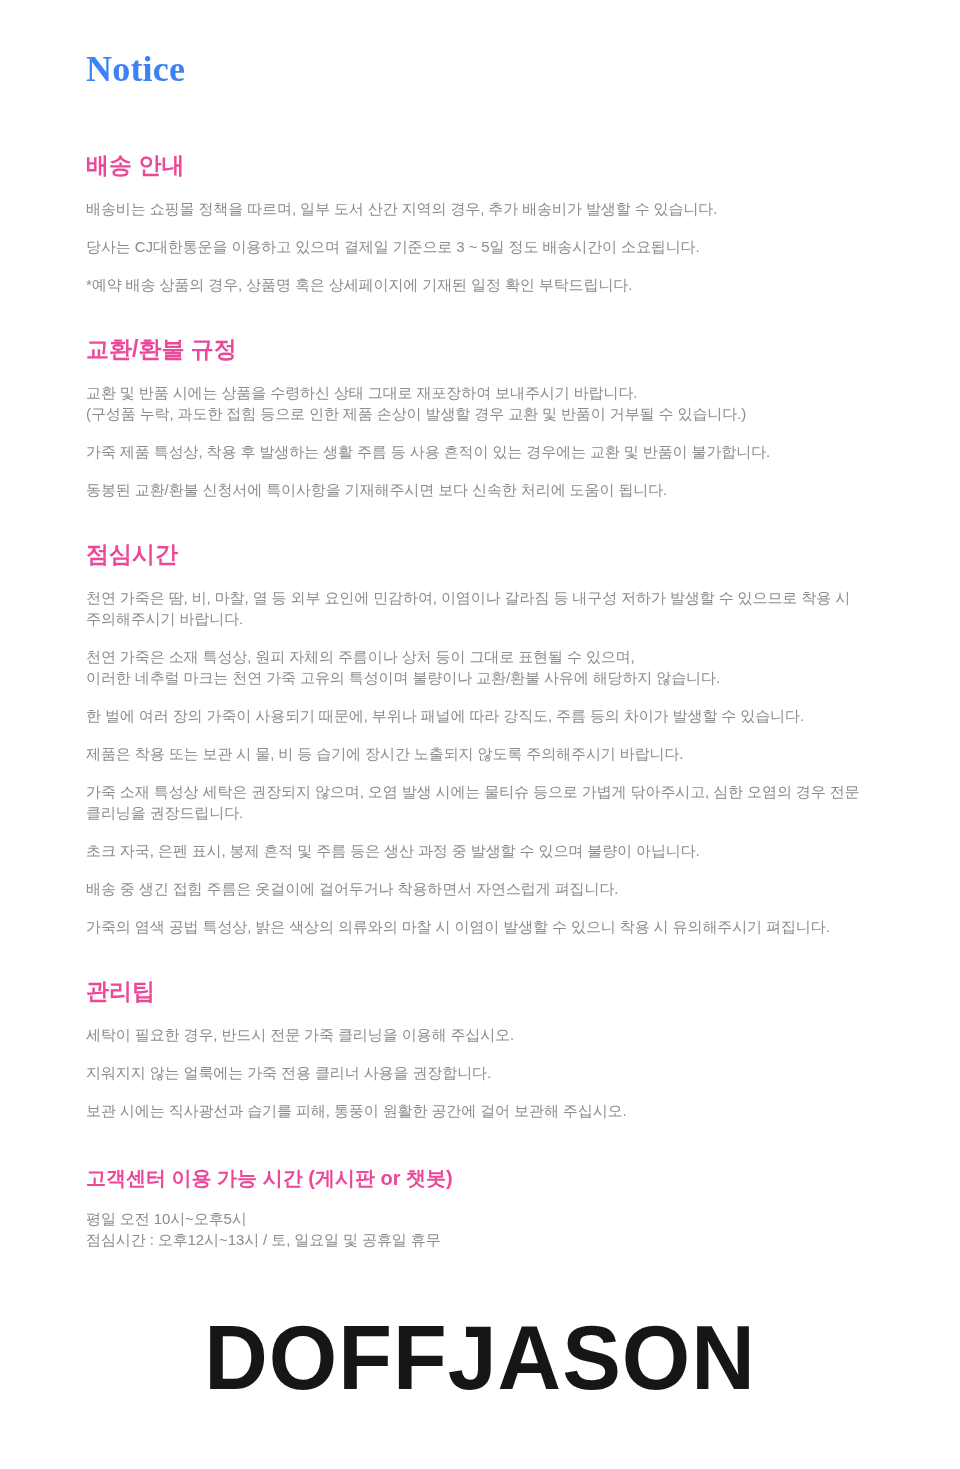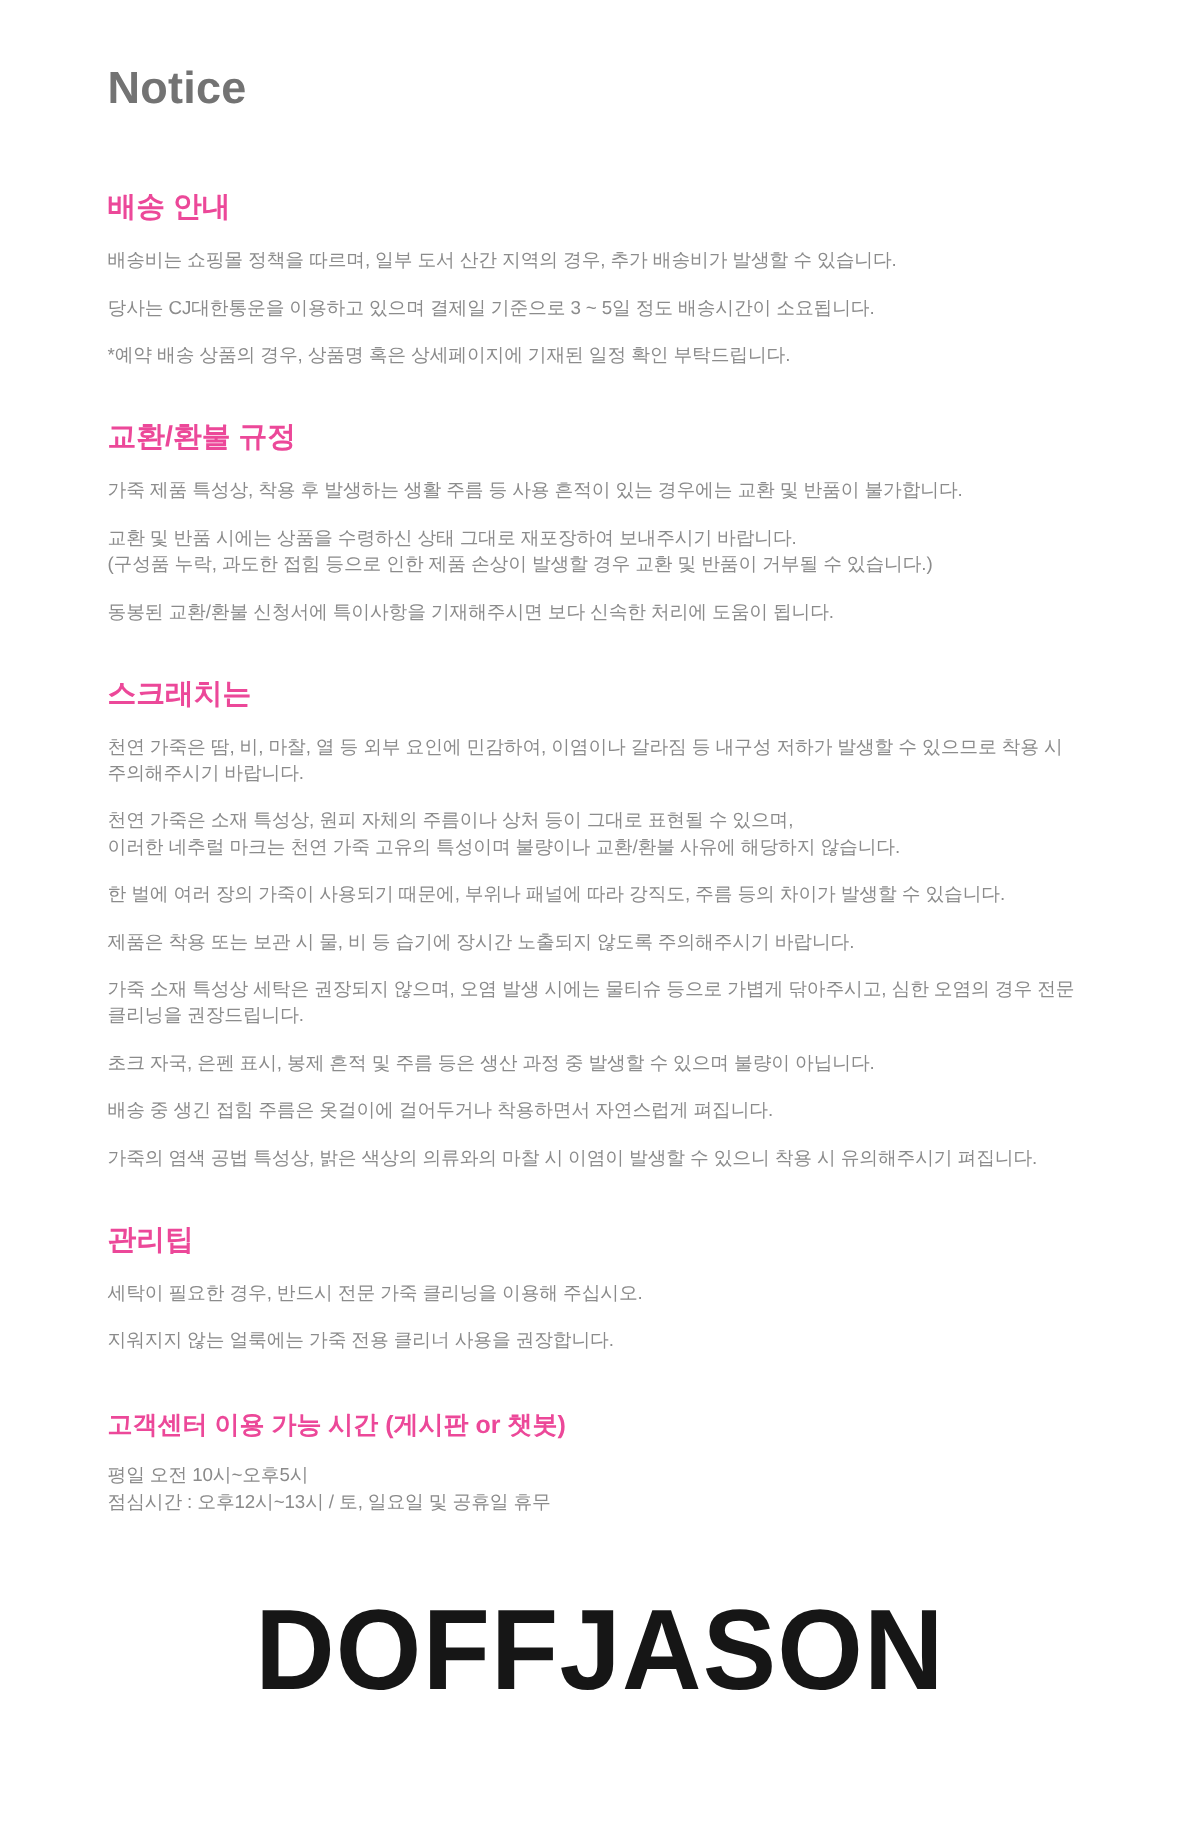--- a/index.html
+++ b/index.html
@@ -16,23 +16,24 @@
   }
   .page {
     padding: 48px 86px 0 86px;
     box-sizing: border-box;
     width: 960px;
   }
   .page-title {
     font-size: 36px;
     line-height: 1.2;
     font-weight: 700;
-    color: #737373;
+    color: #3b82f6;
     letter-spacing: 0.2px;
     margin: 0;
+    font-family: Liberation Serif, serif;
   }
   .notice-section .section-heading {
     font-size: 23px;
     line-height: 1.3;
     font-weight: 700;
     color: #ec4899;
     margin: 40px 0 17px 0;
   }
   .notice-section:first-of-type .section-heading {
     margin-top: 60px;
@@ -75,43 +76,44 @@
 
   <div id="sections-container">
       <section class="notice-section">
         <h2 class="section-heading">배송 안내</h2>
         <p class="section-paragraph">배송비는 쇼핑몰 정책을 따르며, 일부 도서 산간 지역의 경우, 추가 배송비가 발생할 수 있습니다.</p>
         <p class="section-paragraph">당사는 CJ대한통운을 이용하고 있으며 결제일 기준으로 3 ~ 5일 정도 배송시간이 소요됩니다.</p>
         <p class="section-paragraph">*예약 배송 상품의 경우, 상품명 혹은 상세페이지에 기재된 일정 확인 부탁드립니다.</p>
       </section>
       <section class="notice-section">
         <h2 class="section-heading">교환/환불 규정</h2>
-        <p class="section-paragraph">가죽 제품 특성상, 착용 후 발생하는 생활 주름 등 사용 흔적이 있는 경우에는 교환 및 반품이 불가합니다.</p>
         <p class="section-paragraph">교환 및 반품 시에는 상품을 수령하신 상태 그대로 재포장하여 보내주시기 바랍니다.
 (구성품 누락, 과도한 접힘 등으로 인한 제품 손상이 발생할 경우 교환 및 반품이 거부될 수 있습니다.)</p>
+        <p class="section-paragraph">가죽 제품 특성상, 착용 후 발생하는 생활 주름 등 사용 흔적이 있는 경우에는 교환 및 반품이 불가합니다.</p>
         <p class="section-paragraph">동봉된 교환/환불 신청서에 특이사항을 기재해주시면 보다 신속한 처리에 도움이 됩니다.</p>
       </section>
       <section class="notice-section">
-        <h2 class="section-heading">스크래치는</h2>
+        <h2 class="section-heading">점심시간</h2>
         <p class="section-paragraph">천연 가죽은 땀, 비, 마찰, 열 등 외부 요인에 민감하여, 이염이나 갈라짐 등 내구성 저하가 발생할 수 있으므로 착용 시
 주의해주시기 바랍니다.</p>
         <p class="section-paragraph">천연 가죽은 소재 특성상, 원피 자체의 주름이나 상처 등이 그대로 표현될 수 있으며,
 이러한 네추럴 마크는 천연 가죽 고유의 특성이며 불량이나 교환/환불 사유에 해당하지 않습니다.</p>
         <p class="section-paragraph">한 벌에 여러 장의 가죽이 사용되기 때문에, 부위나 패널에 따라 강직도, 주름 등의 차이가 발생할 수 있습니다.</p>
         <p class="section-paragraph">제품은 착용 또는 보관 시 물, 비 등 습기에 장시간 노출되지 않도록 주의해주시기 바랍니다.</p>
         <p class="section-paragraph">가죽 소재 특성상 세탁은 권장되지 않으며, 오염 발생 시에는 물티슈 등으로 가볍게 닦아주시고, 심한 오염의 경우 전문
 클리닝을 권장드립니다.</p>
         <p class="section-paragraph">초크 자국, 은펜 표시, 봉제 흔적 및 주름 등은 생산 과정 중 발생할 수 있으며 불량이 아닙니다.</p>
         <p class="section-paragraph">배송 중 생긴 접힘 주름은 옷걸이에 걸어두거나 착용하면서 자연스럽게 펴집니다.</p>
         <p class="section-paragraph">가죽의 염색 공법 특성상, 밝은 색상의 의류와의 마찰 시 이염이 발생할 수 있으니 착용 시 유의해주시기 펴집니다.</p>
       </section>
       <section class="notice-section">
         <h2 class="section-heading">관리팁</h2>
         <p class="section-paragraph">세탁이 필요한 경우, 반드시 전문 가죽 클리닝을 이용해 주십시오.</p>
         <p class="section-paragraph">지워지지 않는 얼룩에는 가죽 전용 클리너 사용을 권장합니다.</p>
+        <p class="section-paragraph">보관 시에는 직사광선과 습기를 피해, 통풍이 원활한 공간에 걸어 보관해 주십시오.</p>
       </section>
       <section class="notice-section small-heading">
         <h2 class="section-heading">고객센터 이용 가능 시간 (게시판 or 챗봇)</h2>
         <p class="section-paragraph">평일 오전 10시~오후5시
 점심시간 : 오후12시~13시 / 토, 일요일 및 공휴일 휴무</p>
       </section>
     </div>
 
   <div class="brand-footer">
     <span class="brand-logo">DOFFJASON</span>

